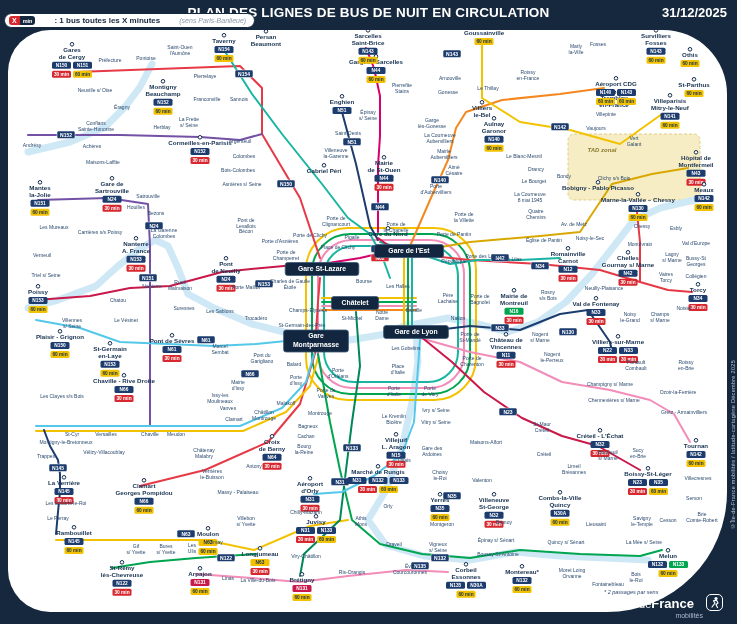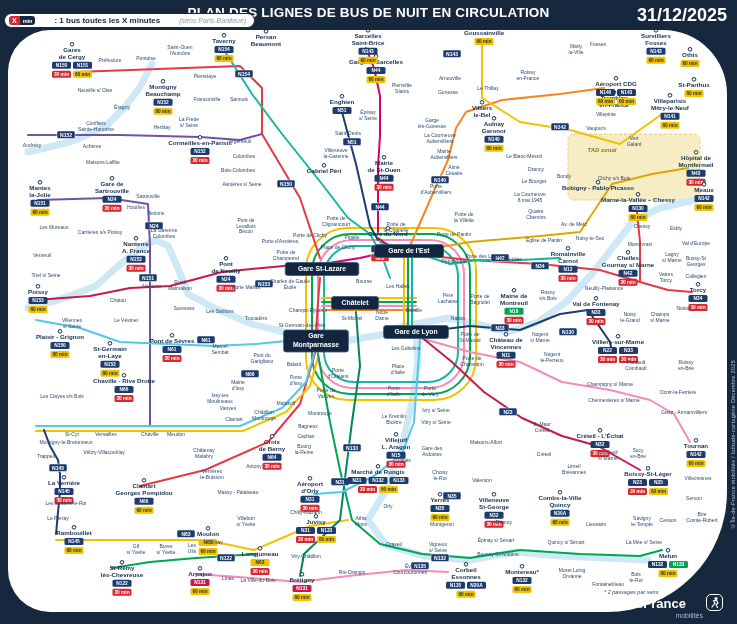--- a/index.html
+++ b/index.html
@@ -1,34 +1,34 @@
 <!DOCTYPE html>
 <html><head>
 <meta charset="utf-8">
 <style>
   html,body{margin:0;padding:0;}
   body{width:737px;height:624px;background:#16283e;overflow:hidden;position:relative;
        font-family:"Liberation Sans",sans-serif;}
   .header{position:absolute;top:0;left:0;right:0;height:30px;color:#fff;}
   .title{position:absolute;top:5px;left:0;right:0;text-align:center;font-size:13.5px;font-weight:bold;letter-spacing:.2px;}
-  .date{position:absolute;top:5px;right:10px;font-size:18px;font-weight:bold;}
+  .date{position:absolute;top:5px;right:10px;font-size:13px;font-weight:bold;}
   .legend-pill{position:absolute;top:13px;left:4px;z-index:5;background:#fff;border:1px solid #16283e;
        border-radius:9px;padding:2px 8px 2px 4px;display:flex;align-items:center;gap:19px;font-size:8px;color:#16283e;}
   .lbadge{display:inline-flex;border-radius:3px;overflow:hidden;font-weight:bold;font-size:7px;}
   .lx{background:#d7282f;color:#fff;padding:1px 3px;}
   .lmin{background:#16283e;color:#fff;padding:1px 3px;font-size:5.5px;display:flex;align-items:center;}
   .ltext{font-weight:bold;}
   .lsub{font-style:italic;color:#8a97a8;font-size:7px;}
   .map-wrap{position:absolute;left:8px;top:30px;width:719px;height:582px;background:#ffffff;
        border-radius:42px 64px 120px 42px;}
   svg{display:block;}
   .credit{position:absolute;right:1px;bottom:95px;writing-mode:vertical-rl;transform:rotate(180deg);
        color:#b9c4d4;font-size:5.5px;letter-spacing:.3px;}
   .logo{position:absolute;right:14px;bottom:5px;color:#fff;text-align:right;line-height:1;}
-  .logo-line{display:flex;align-items:center;gap:20px;justify-content:flex-end;}
+  .logo-line{display:flex;align-items:center;gap:12px;justify-content:flex-end;}
   .l1{font-size:13px;font-weight:bold;font-style:italic;}
   .l2{font-size:11px;font-weight:300;}
   .l3{font-size:13px;font-weight:bold;}
   .logo-sub{font-size:7px;color:#aebacd;margin-top:1px;margin-right:20px;}
   .logo-ic{width:15px;height:15px;border:1.4px solid #fff;border-radius:5px;position:relative;}
   .logo-ic svg{position:absolute;inset:0;}
 </style>
 </head>
 <body>
 

